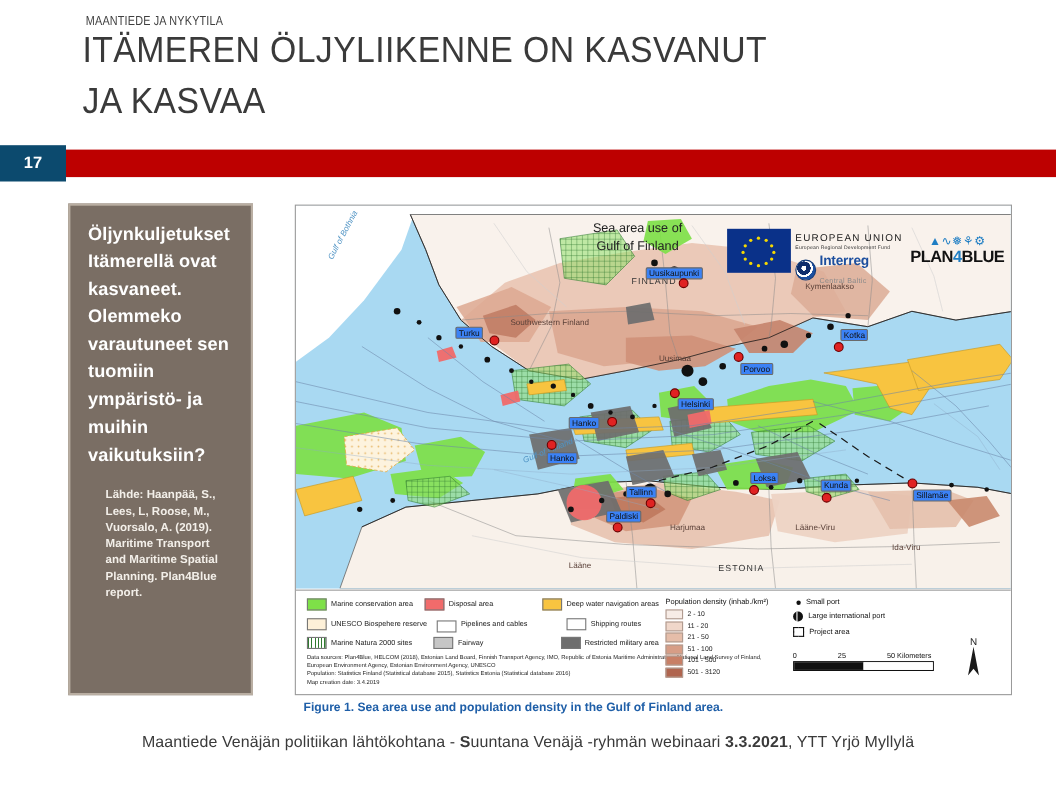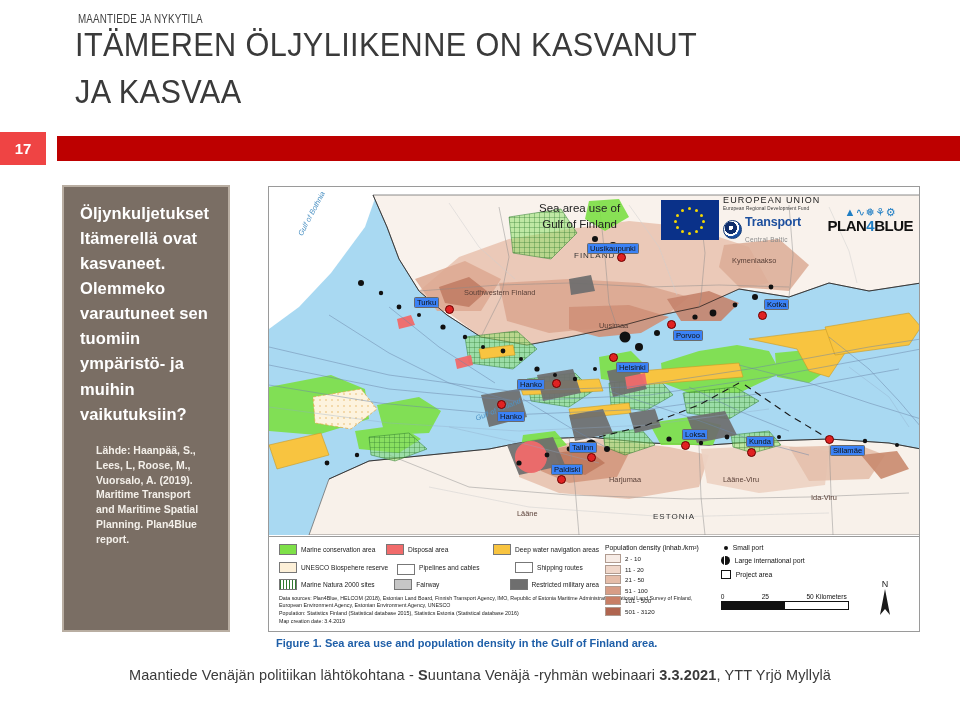--- a/index.html
+++ b/index.html
@@ -29,22 +29,22 @@
     transform:scaleX(.93);transform-origin:left top;
     white-space:pre-line;
   }
 
   
   .rule-bar{
     position:absolute;left:57px;top:136px;right:0;height:25px;
     background:#bd0000;
   }
   .slide-num-box{
-    position:absolute;left:0;top:132px;width:46px;height:33px;
-    background:#ef4444;
+    position:absolute;left:0;top:132px;width:60px;height:33px;
+    background:#0c4a6e;
     display:flex;align-items:center;justify-content:center;
   }
   .slide-num{
     color:#ffffff;font-size:15px;font-weight:bold;
   }
 
   
   .side-panel{
     position:absolute;left:62px;top:185px;width:168px;height:447px;
     background:#7a6e64;
@@ -98,21 +98,21 @@
   }
   .eu-flag{
     width:58px;height:40px;background:#0a3189;
     position:relative;flex:none;
   }
   .eu-flag .star{
     position:absolute;width:3px;height:3px;background:#f5d800;
     border-radius:50%;
   }
   .eu-text{display:flex;flex-direction:column;justify-content:center;gap:1px;}
-  .eu-text .l1{font-size:9px;letter-spacing:1.1px;color:#1a1a1a;}
+  .eu-text .l1{font-size:9px;letter-spacing:1.1px;color:#1a1a1a;margin-top:16px;}
   .eu-text .l2{font-size:4.6px;letter-spacing:.2px;color:#333;}
   .interreg{display:flex;align-items:center;gap:3px;margin-top:1px;}
   .interreg .swirl{
     width:17px;height:17px;border-radius:50%;
     background:radial-gradient(circle at 40% 40%,#ffffff 0 15%,#0f2d6b 16% 42%,#ffffff 43% 56%,#1b4fa0 57% 100%);
     border:1px solid #123a78;flex:none;
   }
   .interreg .txt{line-height:1;}
   .interreg .a{font-size:12.5px;font-weight:bold;color:#1d4f9e;letter-spacing:-.2px;}
   .interreg .b{font-size:6.5px;color:#8a8a8a;letter-spacing:.3px;}
@@ -439,21 +439,21 @@
       <span class="star" style="left:13px;top:20px"></span>
       <span class="star" style="left:15px;top:14px"></span>
       <span class="star" style="left:20px;top:9px"></span>
     </div>
     <div class="eu-text">
       <div class="l1">EUROPEAN UNION</div>
       <div class="l2">European Regional Development Fund</div>
       <div class="interreg">
         <span class="swirl"></span>
         <span class="txt">
-          <span class="a">Transport</span><br>
+          <span class="a">Interreg</span><br>
           <span class="b">Central Baltic</span>
         </span>
       </div>
     </div>
     <div class="p4b">
       <div class="icons">▲∿❅⚘⚙</div>
       <div class="word"><span>PLAN</span><b>4</b><span>BLUE</span></div>
     </div>
   </div>
 

